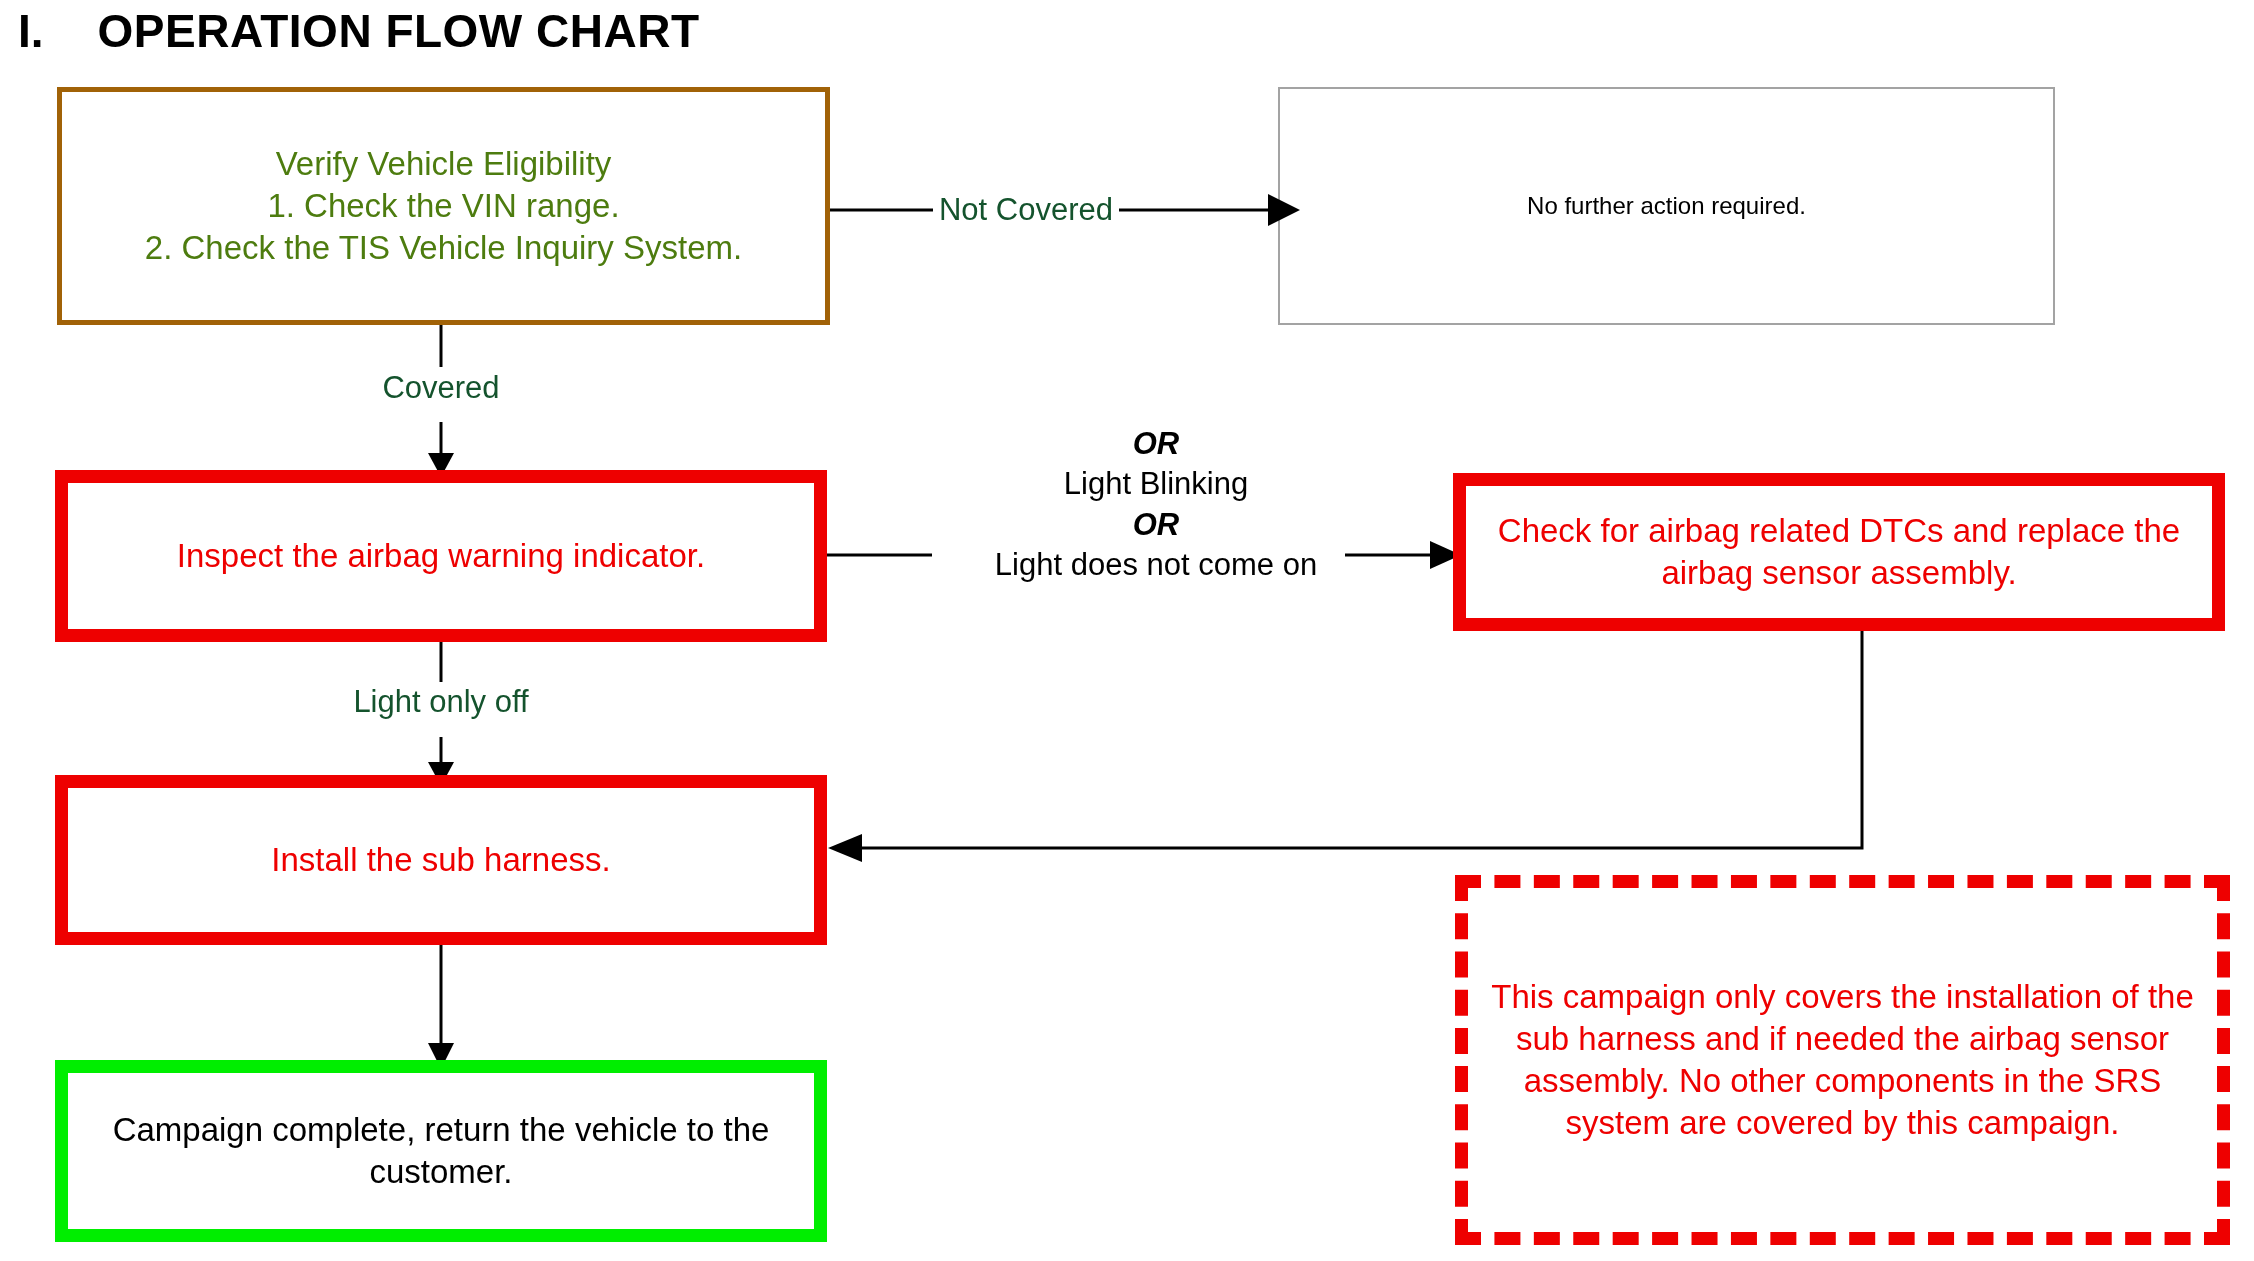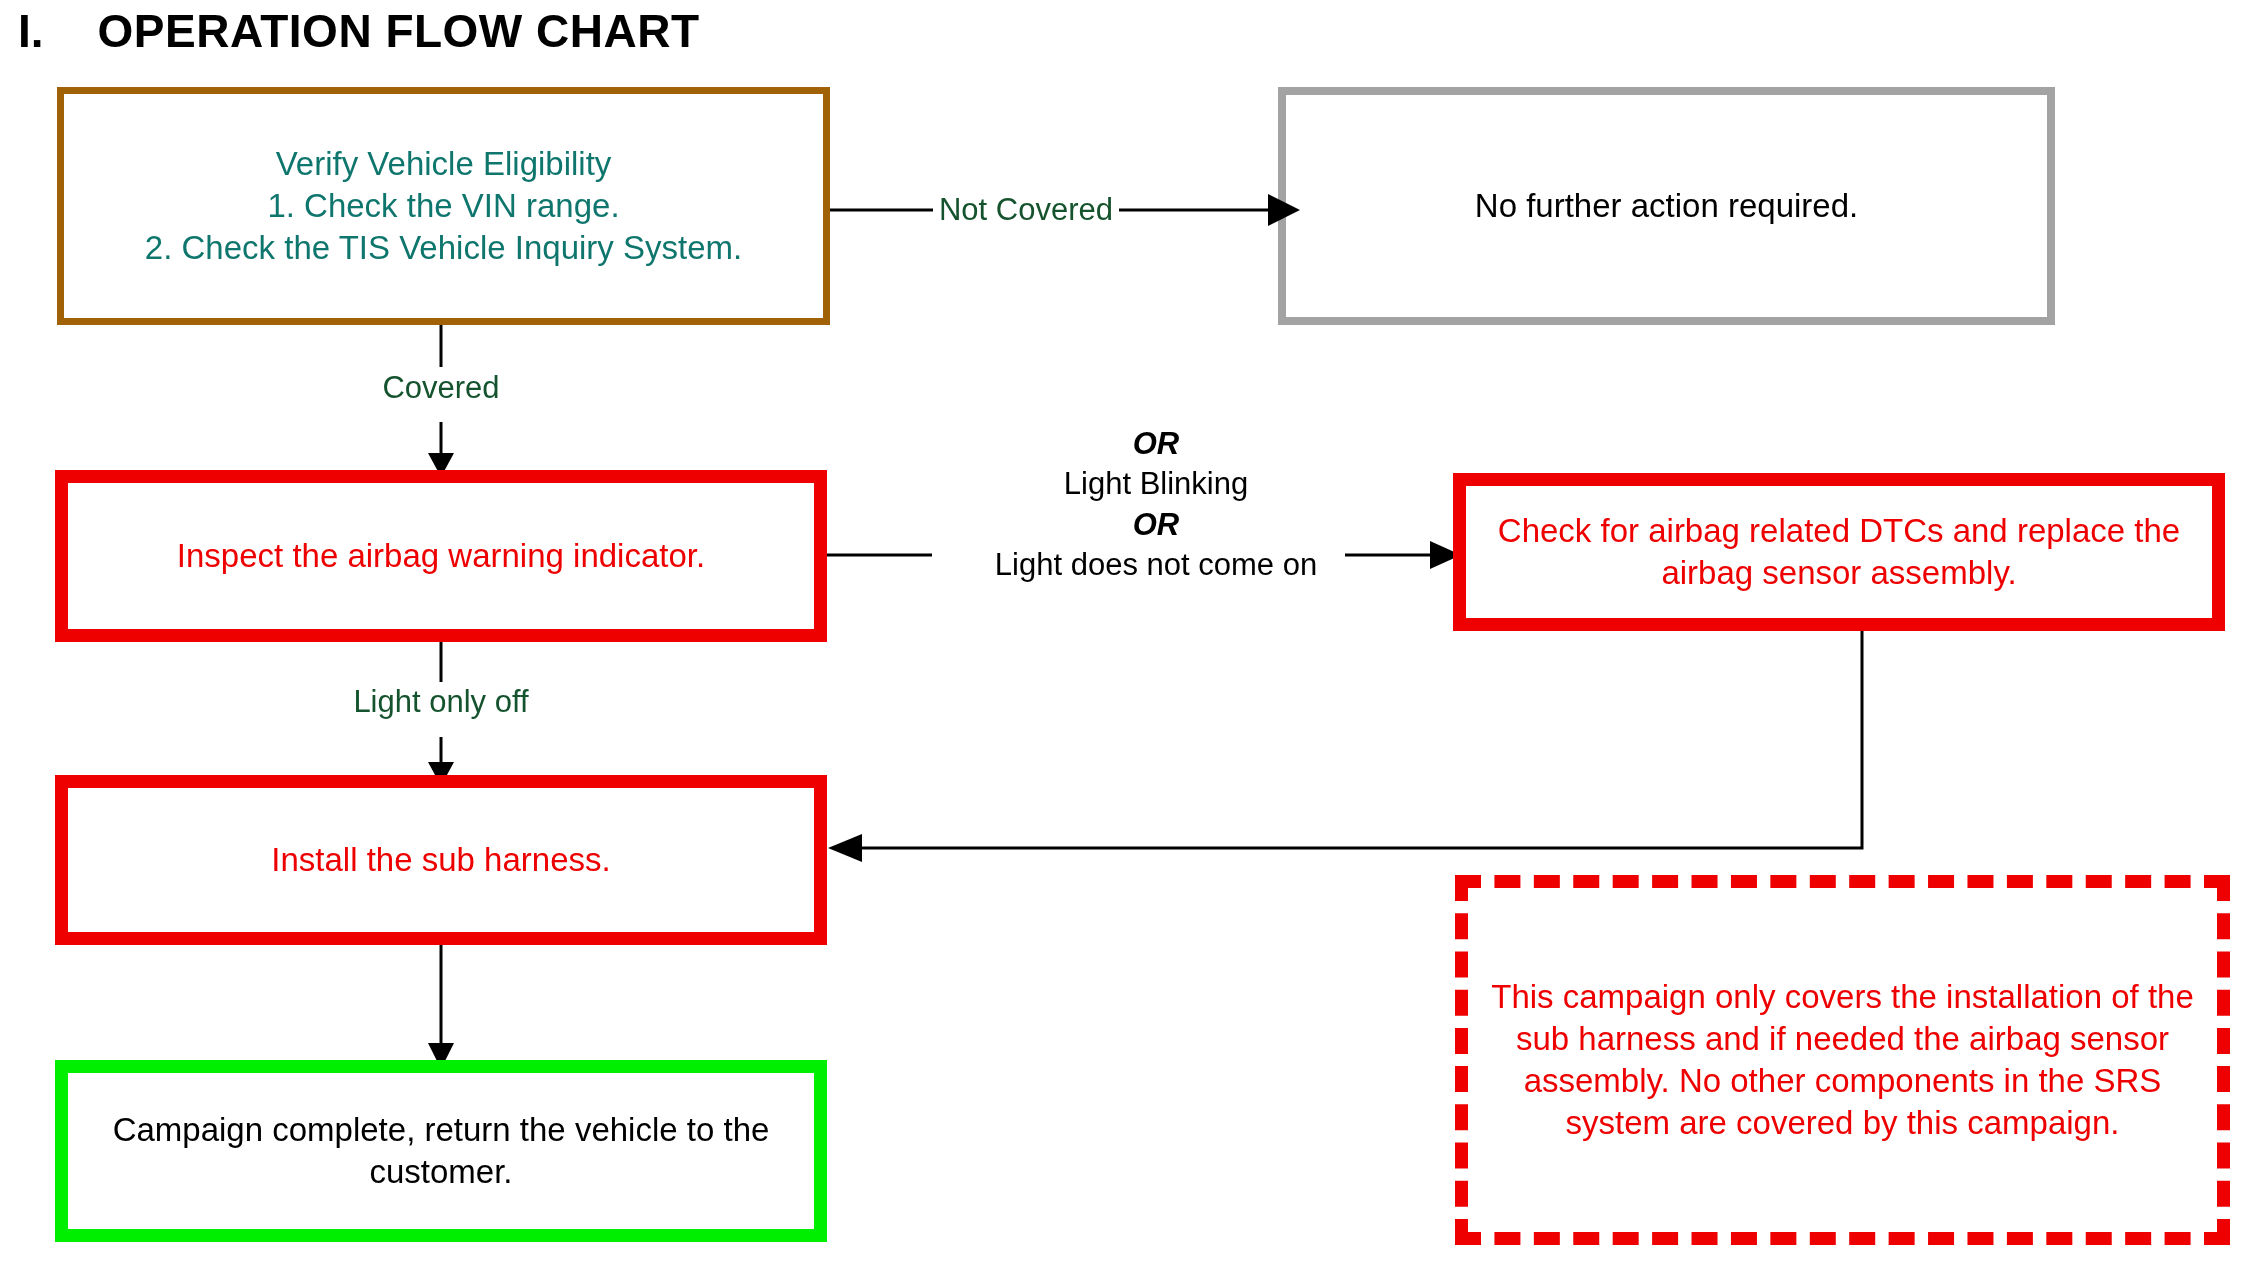--- a/index.html
+++ b/index.html
@@ -55,28 +55,28 @@
   .node-text {
     display: block;
     width: 100%;
     padding: 0 12px;
     box-sizing: border-box;
     white-space: pre-line;
   }
 
   
   .box-black-thick {
-    border: 7px solid #a16207;
-    color: #0f766e;
+    border: 5px solid #a16207;
+    color: #4d7c0f;
     font-size: 33px;
   }
   .box-black-thin {
-    border: 8px solid #a3a3a3;
-    color: #000000;
-    font-size: 33px;
+    border: 2px solid #a3a3a3;
+    color: #000000;
+    font-size: 24px;
   }
   .box-red {
     border: 13px solid #ee0000;
     color: #ee0000;
     font-size: 33px;
   }
   .box-green {
     border: 13px solid #00ee00;
     color: #000000;
     font-size: 33px;

